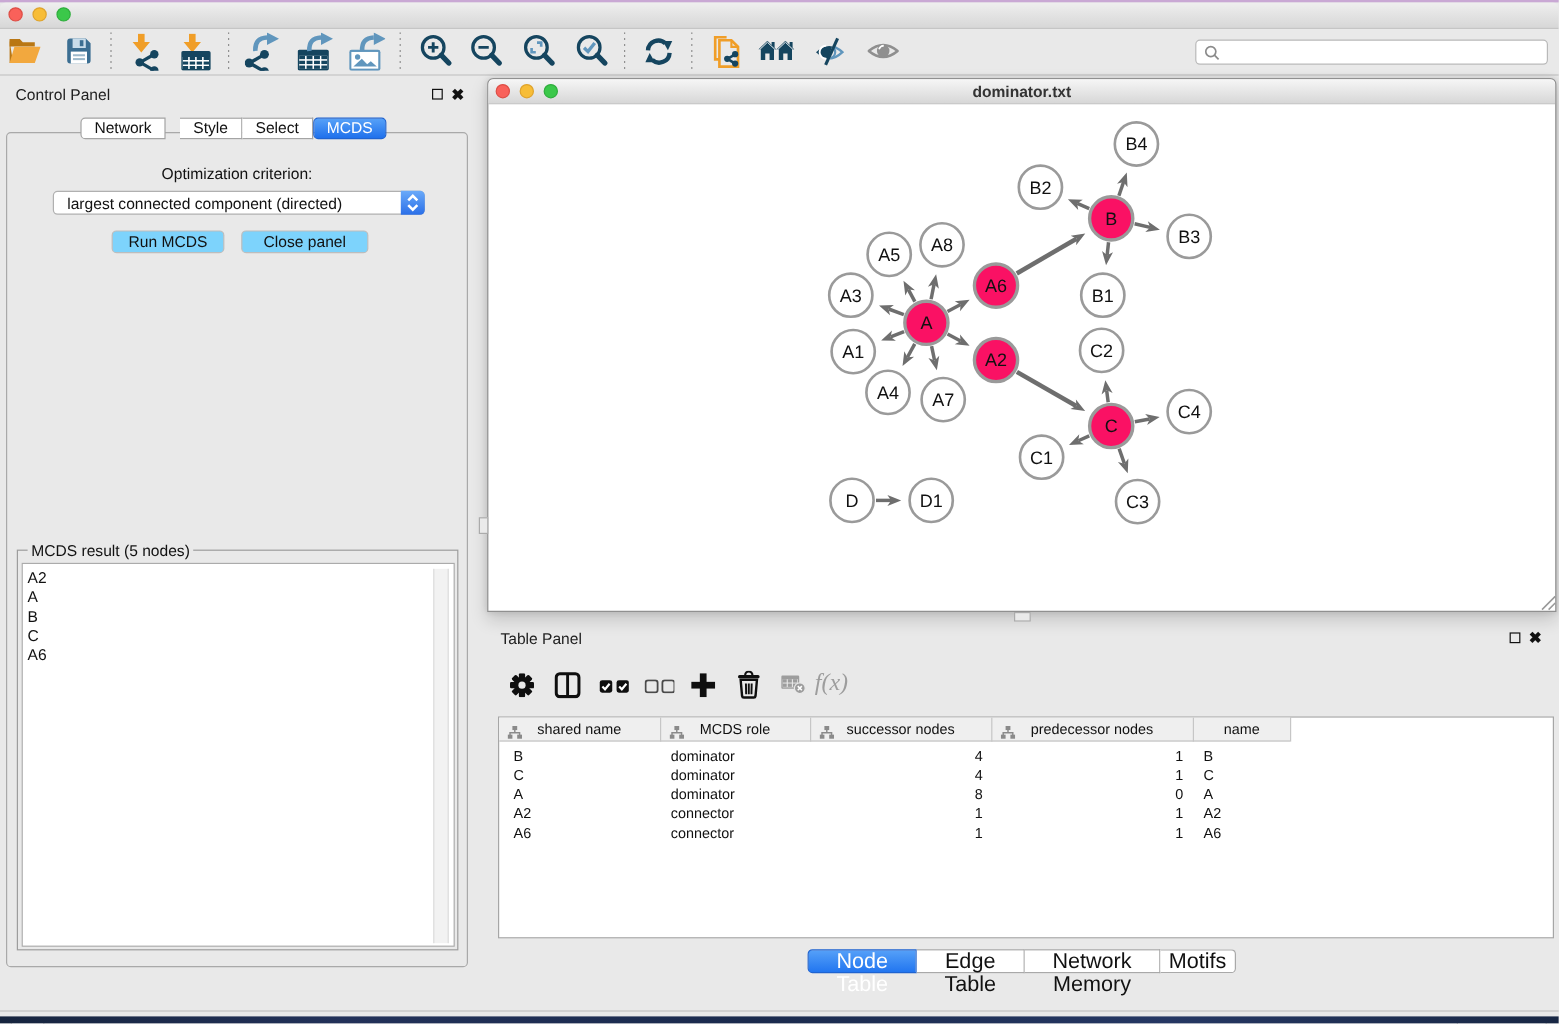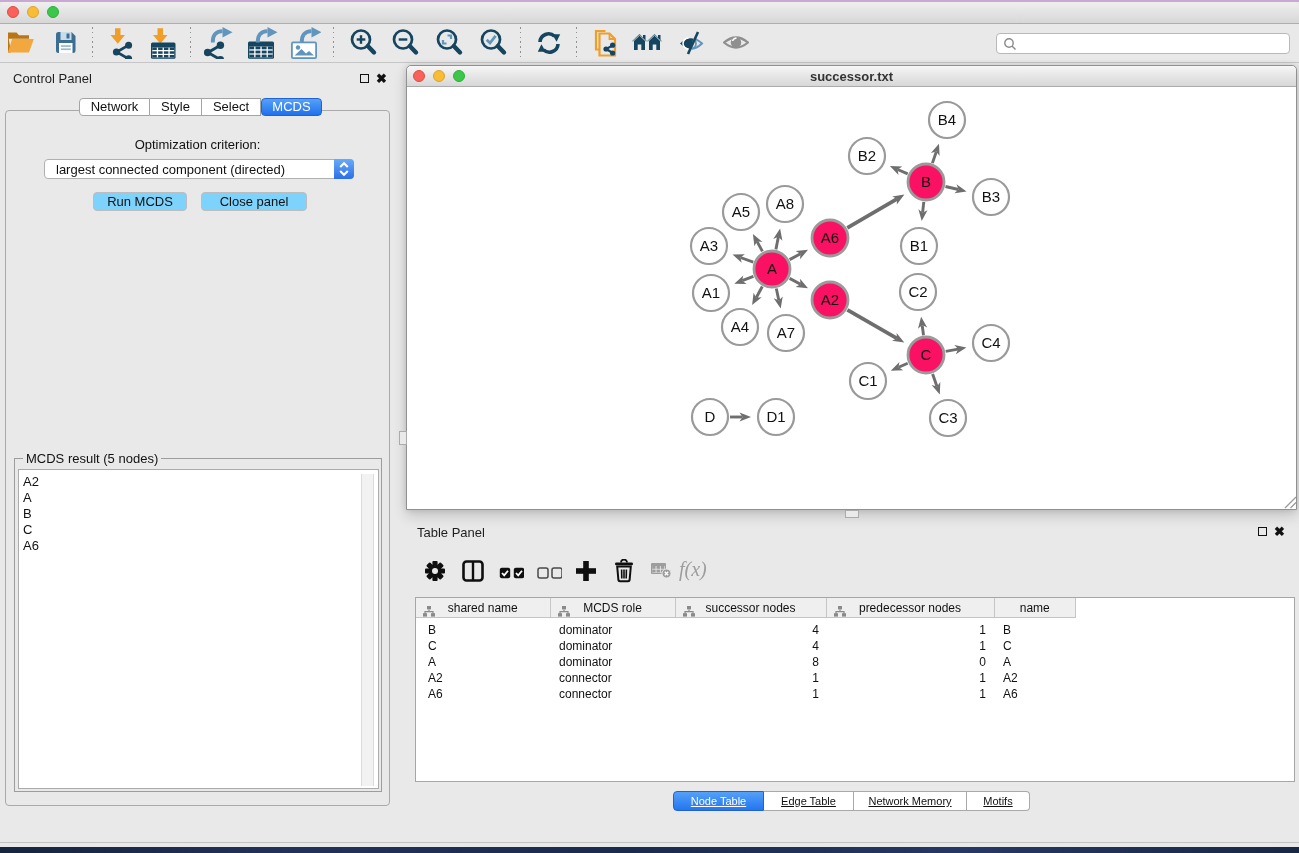--- a/index.html
+++ b/index.html
@@ -73,21 +73,21 @@
   #tp-title { left:417px; top:525px; font-size:13px; color:#1e1e1e; }
   #tbl-box { left:415px; top:597px; width:880px; height:185px; background:#fff;
     border:1px solid #a6a6a6; }
   #tbl-head { position:absolute; left:0; top:0; width:659px; height:20px; background:#efefef;
     border-bottom:1px solid #c4c4c4; }
   .hcell { position:absolute; top:0; height:20px; border-right:1px solid #c6c6c6;
     font-size:12px; color:#111; text-align:center; line-height:20px; }
   .trow { position:absolute; font-size:12px; color:#111; height:16px; line-height:16px; }
   .num { position:absolute; text-align:right; }
   .ttab { position:absolute; top:791px; height:20px; background:#fff; border:1px solid #a9a9a9;
-    font-size:11px; color:#111; text-align:center; line-height:19px; z-index:3;text-decoration:underline; }
+    font-size:18px; color:#111; text-align:center; line-height:19px; z-index:3; }
   .ttab.sel { background:linear-gradient(#55a0f8,#2276f0); color:#fff; border:1px solid #1f63d0; }
 </style>
 </head>
 <body>
 <div class="abs" id="desktop-top"></div>
 <div class="abs" id="titlebar">
   <div class="light" style="left:7px;  background:#f9615a; border:0.5px solid #dd4e46;"></div>
   <div class="light" style="left:27px; background:#f7bd37; border:0.5px solid #dfa32c;"></div>
   <div class="light" style="left:47px; background:#3bc84a; border:0.5px solid #2fae3d;"></div>
 </div>
@@ -272,21 +272,21 @@
         <circle cx="6" cy="6" r="4.2" fill="none" stroke="#8a8a8a" stroke-width="1.4"></circle>
         <line x1="9" y1="9" x2="12.5" y2="12.5" stroke="#8a8a8a" stroke-width="1.4"></line>
       </svg>
     </div>
 </div>
 
 <div class="abs" id="cp-title">Control Panel</div>
 <div class="win-sq" style="left:360px; top:74px;"></div>
 <div class="win-x" style="left:376px; top:72px;">✖</div>
 <div class="abs" id="cp-box"></div>
-<div class="tab" style="left:79px;  width:71px; border-radius:4px 0 0 4px;">Network</div>
+<div class="tab" style="left:67px;  width:71px; border-radius:4px 0 0 4px;">Network</div>
 <div class="tab" style="left:150px; width:52px; border-left:none;">Style</div>
 <div class="tab" style="left:202px; width:59px; border-left:none;">Select</div>
 <div class="tab sel" style="left:261px; width:61px;">MCDS</div>
 <div class="abs" id="opt-label">Optimization criterion:</div>
 <div class="abs" id="dropdown">
     <span>largest connected component (directed)</span>
   <div id="dd-step">
     <svg width="20" height="20" viewBox="0 0 20 20">
       <path d="M6.2 8 L10 4.2 L13.8 8" fill="none" stroke="#fff" stroke-width="2.1"></path>
       <path d="M6.2 12 L10 15.8 L13.8 12" fill="none" stroke="#fff" stroke-width="2.1"></path>
@@ -305,21 +305,21 @@
     <div class="row">A6</div>
     <div id="mcds-scroll"></div>
   </div>
 </div>
 
 <div class="abs" id="netwin">
   <div id="net-titlebar">
     <div class="light" style="left:6px; top:4px;  background:#f9615a; border:0.5px solid #dd4e46;"></div>
     <div class="light" style="left:26px; top:4px; background:#f7bd37; border:0.5px solid #dfa32c;"></div>
     <div class="light" style="left:46px; top:4px; background:#3bc84a; border:0.5px solid #2fae3d;"></div>
-    <div class="t-title">successor.txt</div>
+    <div class="t-title">dominator.txt</div>
   </div>
   <div id="graph-holder" style="position:absolute; left:0; top:21px;">
 <svg width="889" height="423" viewBox="0 0 889 423">
 <line x1="355.4" y1="164.4" x2="350.0" y2="154.4" stroke="#6e6e6e" stroke-width="2.9"></line>
 <polygon points="345.9,147.0 355.5,154.9 350.0,154.3 347.4,159.3" fill="#6e6e6e"></polygon>
 <line x1="368.9" y1="162.4" x2="371.4" y2="149.8" stroke="#6e6e6e" stroke-width="2.9"></line>
 <polygon points="373.1,141.5 375.4,153.7 371.4,149.8 366.3,151.9" fill="#6e6e6e"></polygon>
 <line x1="346.2" y1="175.1" x2="333.5" y2="170.5" stroke="#6e6e6e" stroke-width="2.9"></line>
 <polygon points="325.5,167.6 337.9,167.2 333.4,170.5 334.7,175.8" fill="#6e6e6e"></polygon>
 <line x1="346.4" y1="189.3" x2="335.2" y2="193.7" stroke="#6e6e6e" stroke-width="2.9"></line>

